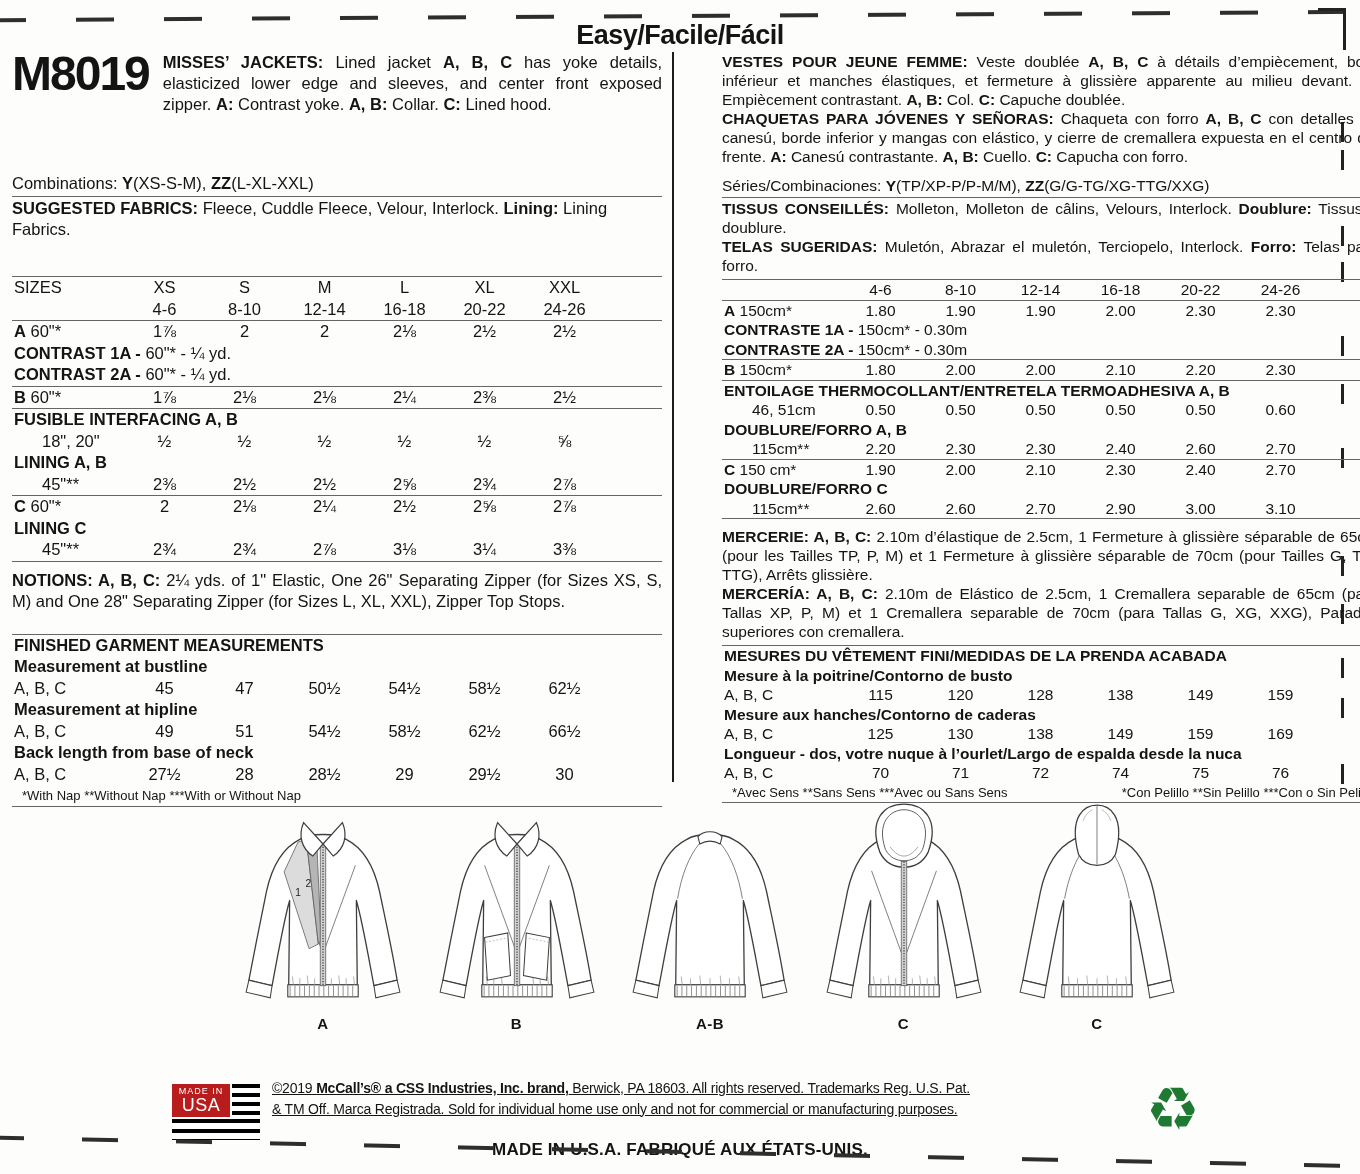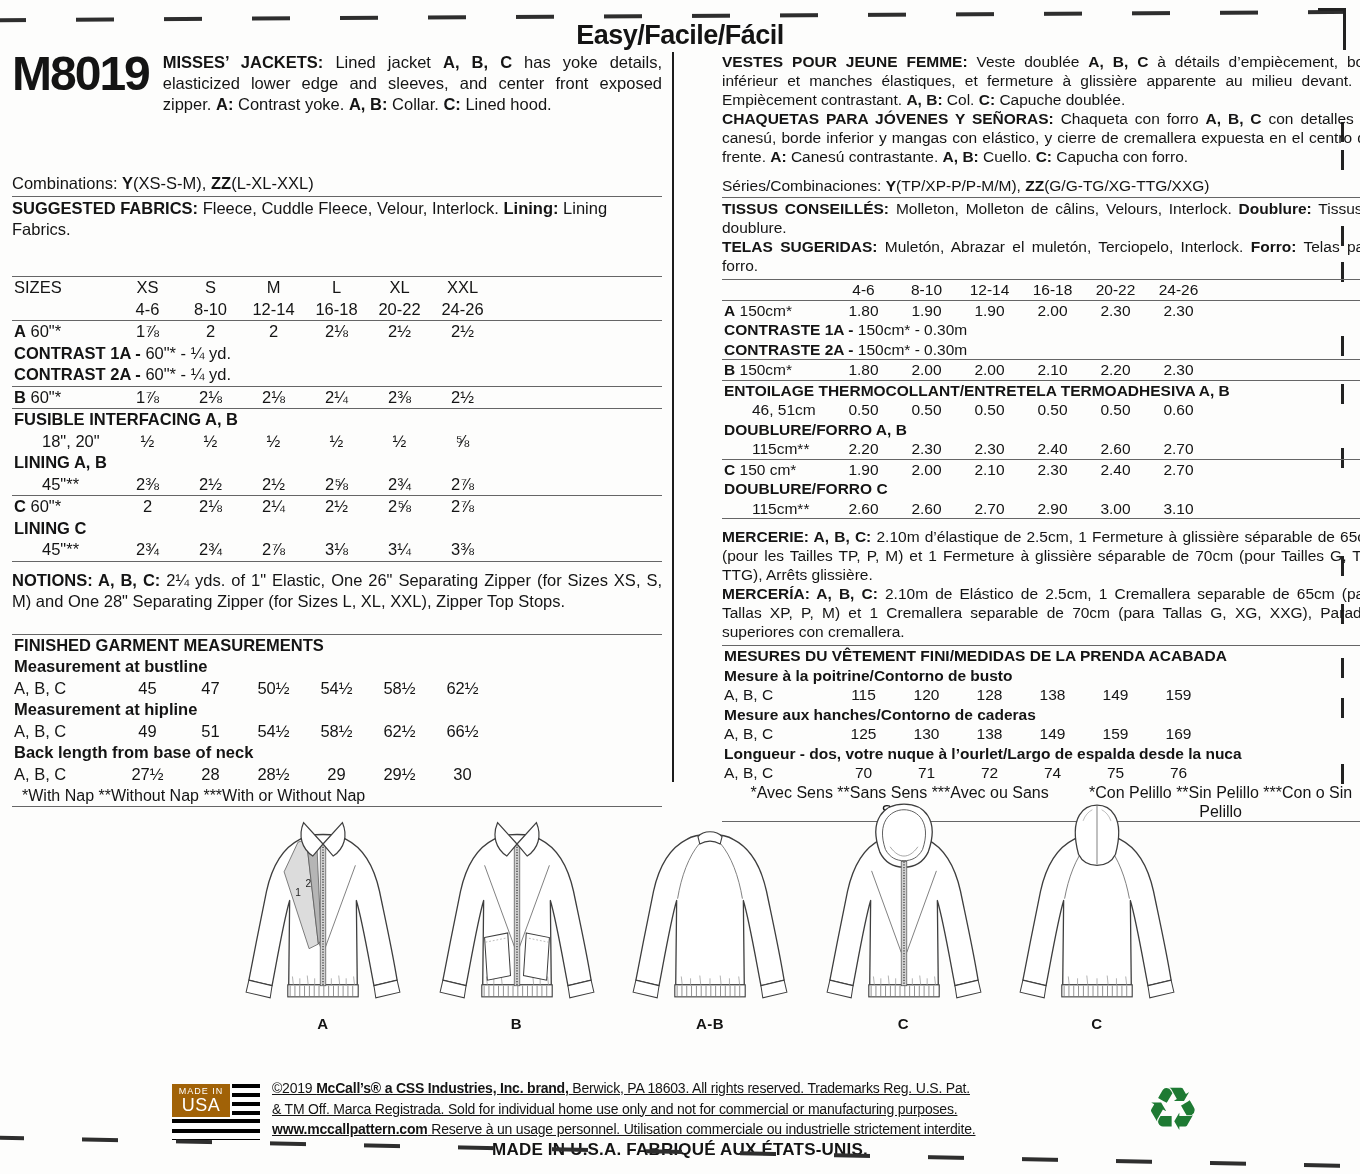--- a/index.html
+++ b/index.html
@@ -27,44 +27,44 @@
 
   .pattern-head{display:flex;gap:14px;align-items:flex-start;margin-bottom:58px;}
   .pattern-num{font-size:48px;font-weight:bold;line-height:0.9;letter-spacing:-2px;white-space:nowrap;}
   .pattern-desc{flex:1;text-align:justify;}
 
   .hr{border:0;border-top:1.5px solid #666;margin:2px 0 1px 0;}
 
   .sizetable{border-top:1.6px solid #666;margin-top:36px;}
   .col-right .sizetable{margin-top:2px;}
   .trow{display:grid;grid-template-columns:104px repeat(6,63px) 1fr;align-items:baseline;
-        min-height:21.5px;}
+        min-height:21.5px;gap:17px;}
   .col-right .trow{min-height:19.5px;grid-template-columns:110px repeat(6,63px) 1fr;}
   .trow.rule{border-bottom:1.4px solid #666;}
   .tcell{text-align:center;white-space:nowrap;}
   .tlabel{padding-left:2px;white-space:nowrap;}
   .tlabel.ind{padding-left:30px;}
   .fullspan{grid-column:1/-1;white-space:normal;}
   .meas{border-top:1.5px solid #666;border-bottom:1.5px solid #666;margin-top:22px;}
   .col-right .meas{margin-top:4px;}
-  .trow.footnote{font-size:16px;min-height:18px;align-items:center;text-align:center;}
+  .trow.footnote{font-size:13px;min-height:18px;align-items:center;}
   .trow.footnote .tlabel{padding-left:10px;display:flex;justify-content:space-between;
     width:calc(100% - 14px);white-space:normal;}
   .notions{margin-top:8px;}
 
   .figures{position:absolute;top:802px;left:235px;width:950px;display:flex;
     justify-content:space-between;align-items:flex-end;}
   .fig{display:flex;flex-direction:column;align-items:center;width:176px;}
   .fig svg{width:176px;height:210px;display:block;}
   .fig-label{font-weight:bold;font-size:15px;margin-top:3px;letter-spacing:0.5px;}
 
   .footer{position:absolute;left:172px;top:1078px;width:1040px;display:flex;gap:12px;
     align-items:flex-start;}
   .flag{width:88px;height:56px;position:relative;flex:0 0 auto;margin-top:6px;}
-  .flag .canton{position:absolute;left:0;top:0;width:58px;height:33px;background:#a16207;
+  .flag .canton{position:absolute;left:0;top:0;width:58px;height:33px;background:#b91c1c;
     color:#fff;text-align:center;}
   .canton .l1{font-size:9px;letter-spacing:1px;padding-top:3px;line-height:9px;}
   .canton .l2{font-size:18px;font-weight:normal;line-height:18px;letter-spacing:0.5px;}
   .flag .stripes-r{position:absolute;left:60px;right:0;top:0;height:33px;
     background:repeating-linear-gradient(#000 0 4px,#fff 4px 9px);}
   .flag .stripes-b{position:absolute;left:0;right:0;top:35px;bottom:0;
     background:repeating-linear-gradient(#000 0 4px,#fff 4px 10px);}
   .foot-text{font-size:14px;line-height:20.5px;letter-spacing:-0.2px;width:862px;text-decoration:underline;}
   .recycle{font-family:"DejaVu Sans",sans-serif;font-size:60px;line-height:58px;
     color:#1e7a33;flex:0 0 auto;margin-top:2px;}
@@ -475,18 +475,17 @@
     <div class="canton">
       <div class="l1">MADE IN</div>
       <div class="l2">USA</div>
     </div>
     <div class="stripes-r"></div>
     <div class="stripes-b"></div>
   </div>
   <div class="foot-text">
     <div><span>©2019 </span><span class="b">McCall’s® a CSS Industries, Inc. brand,</span><span> Berwick, PA 18603. All rights reserved. Trademarks Reg. U.S. Pat.</span></div>
     <div><span>&amp; TM Off. Marca Registrada. Sold for individual home use only and not for commercial or manufacturing purposes.</span></div>
-    <div><span class="b">www.mccallpattern.com</span><span>  Reserve à un usage personnel. Utilisation commerciale ou industrielle strictement interdite.</span></div>
   </div>
   <div class="recycle">♻</div>
 </div>
 <div class="madeline">MADE IN U.S.A.  FABRIQUÉ AUX ÉTATS-UNIS.</div>
 <div class="dash-bottom"></div>
 
 </body></html>

